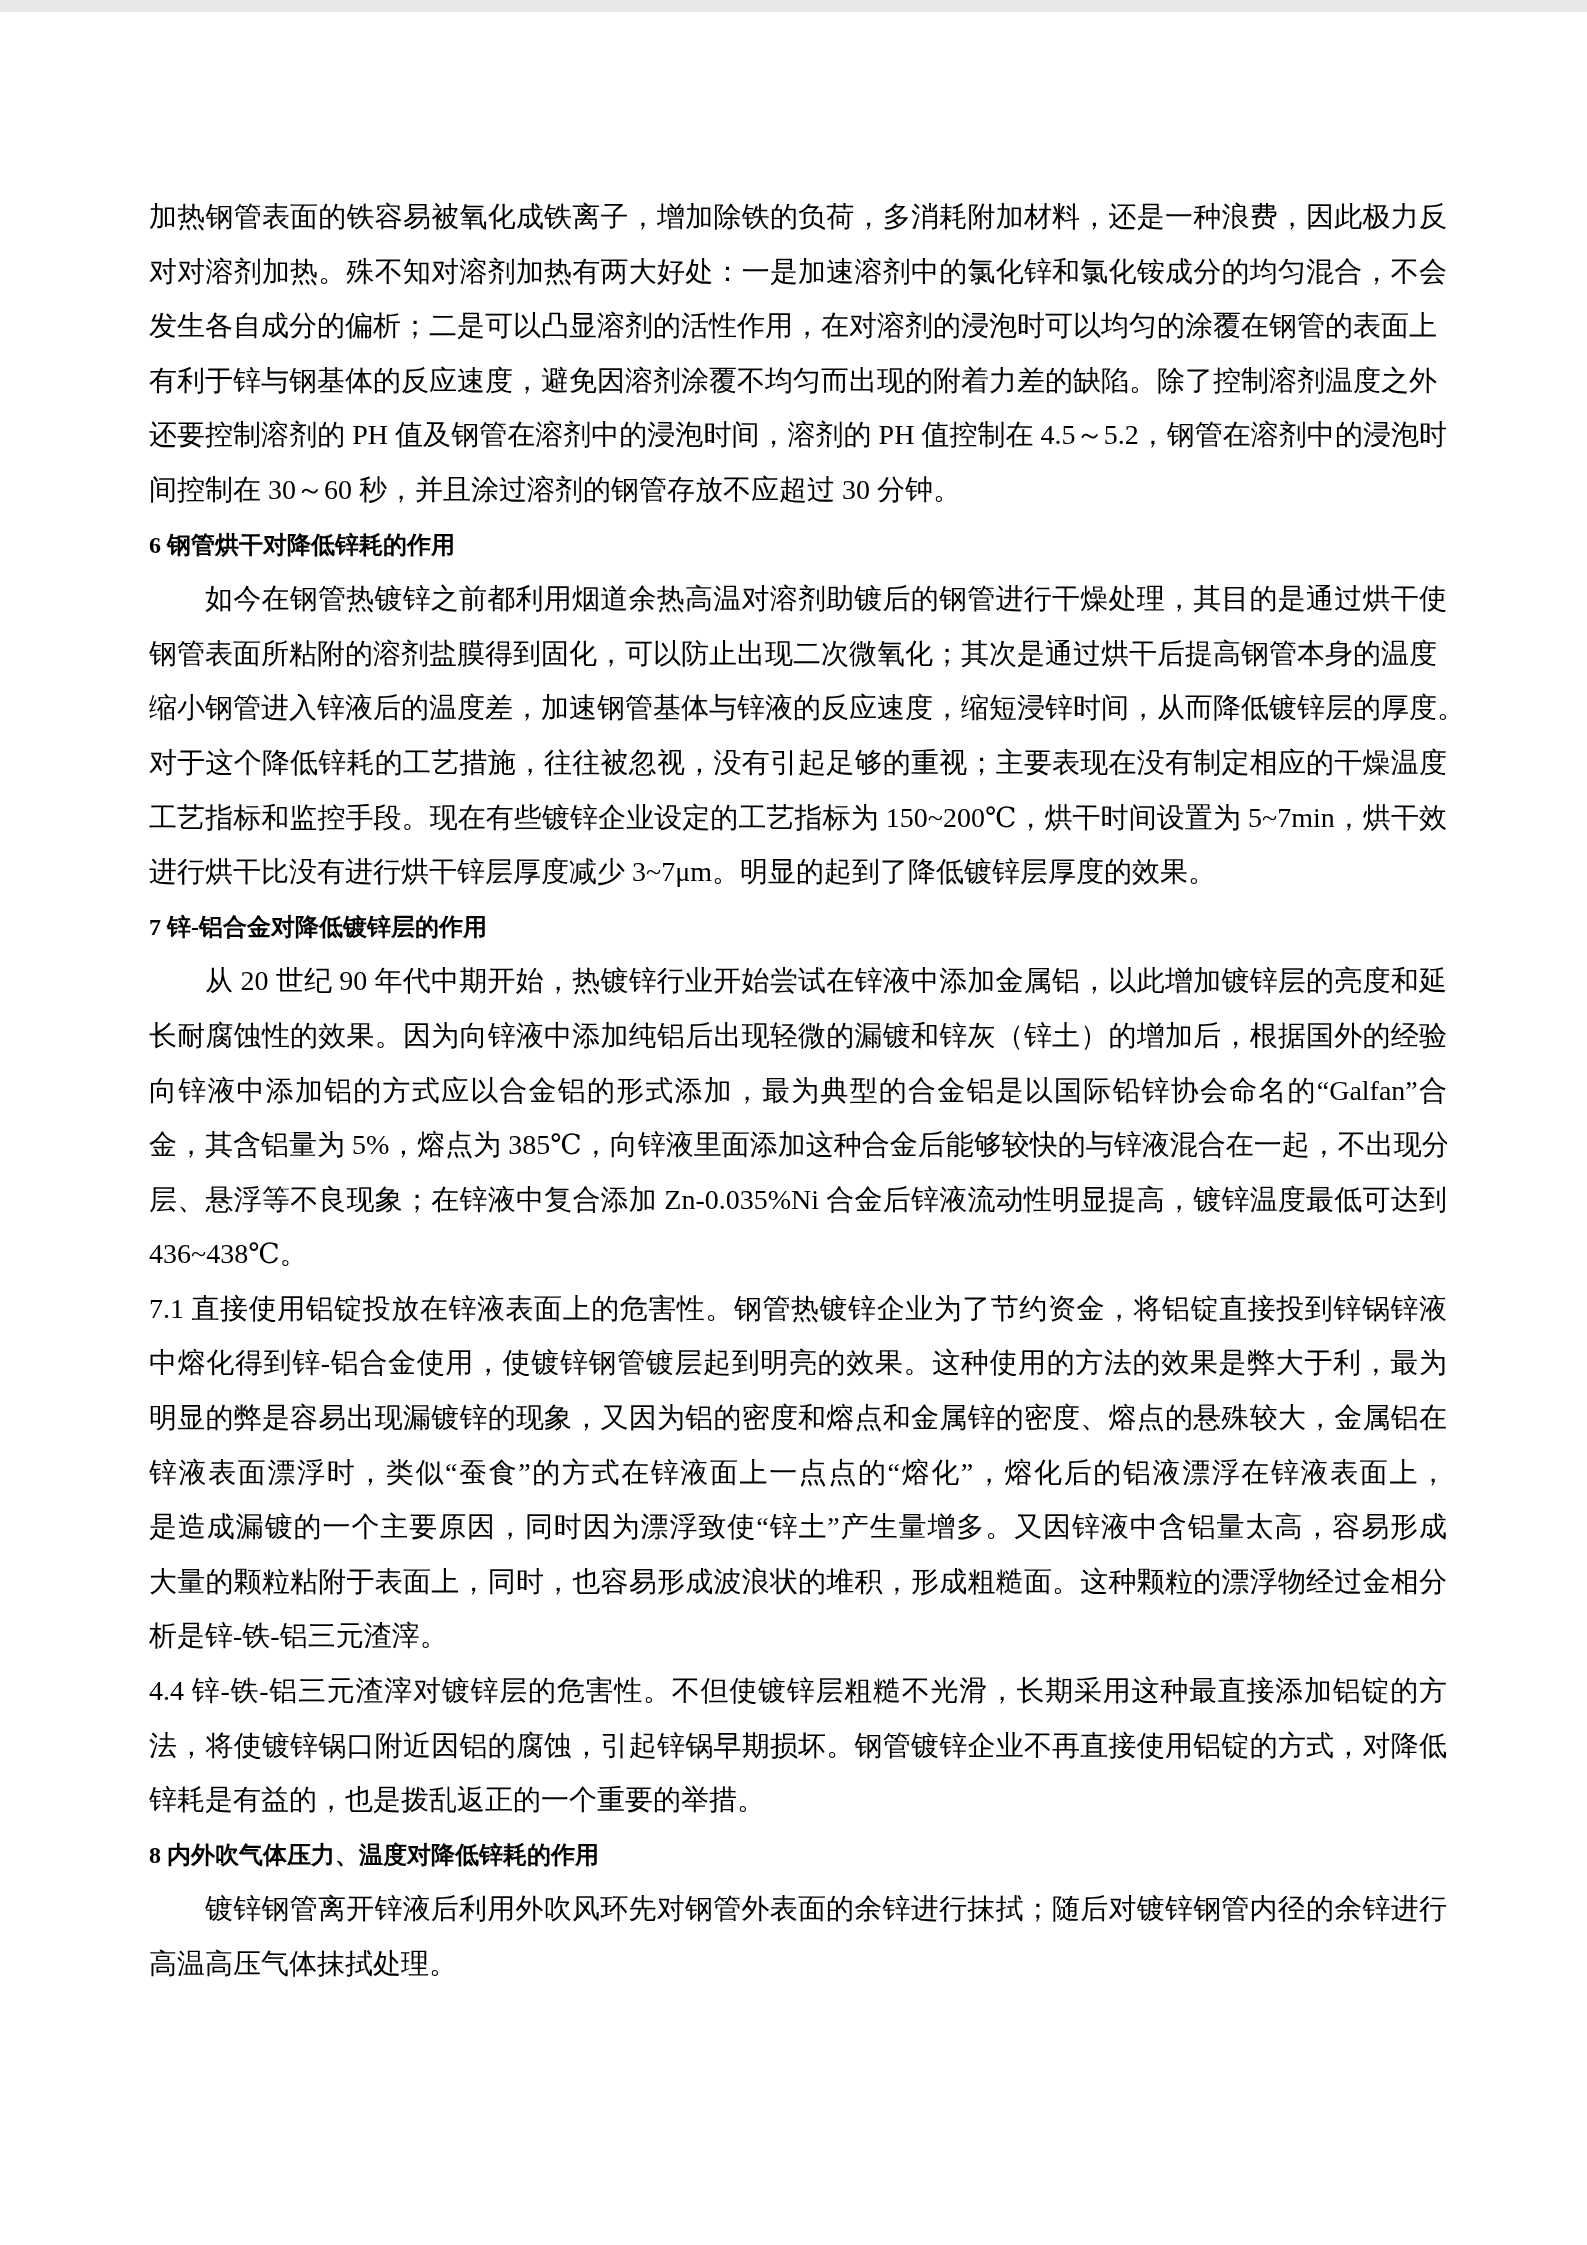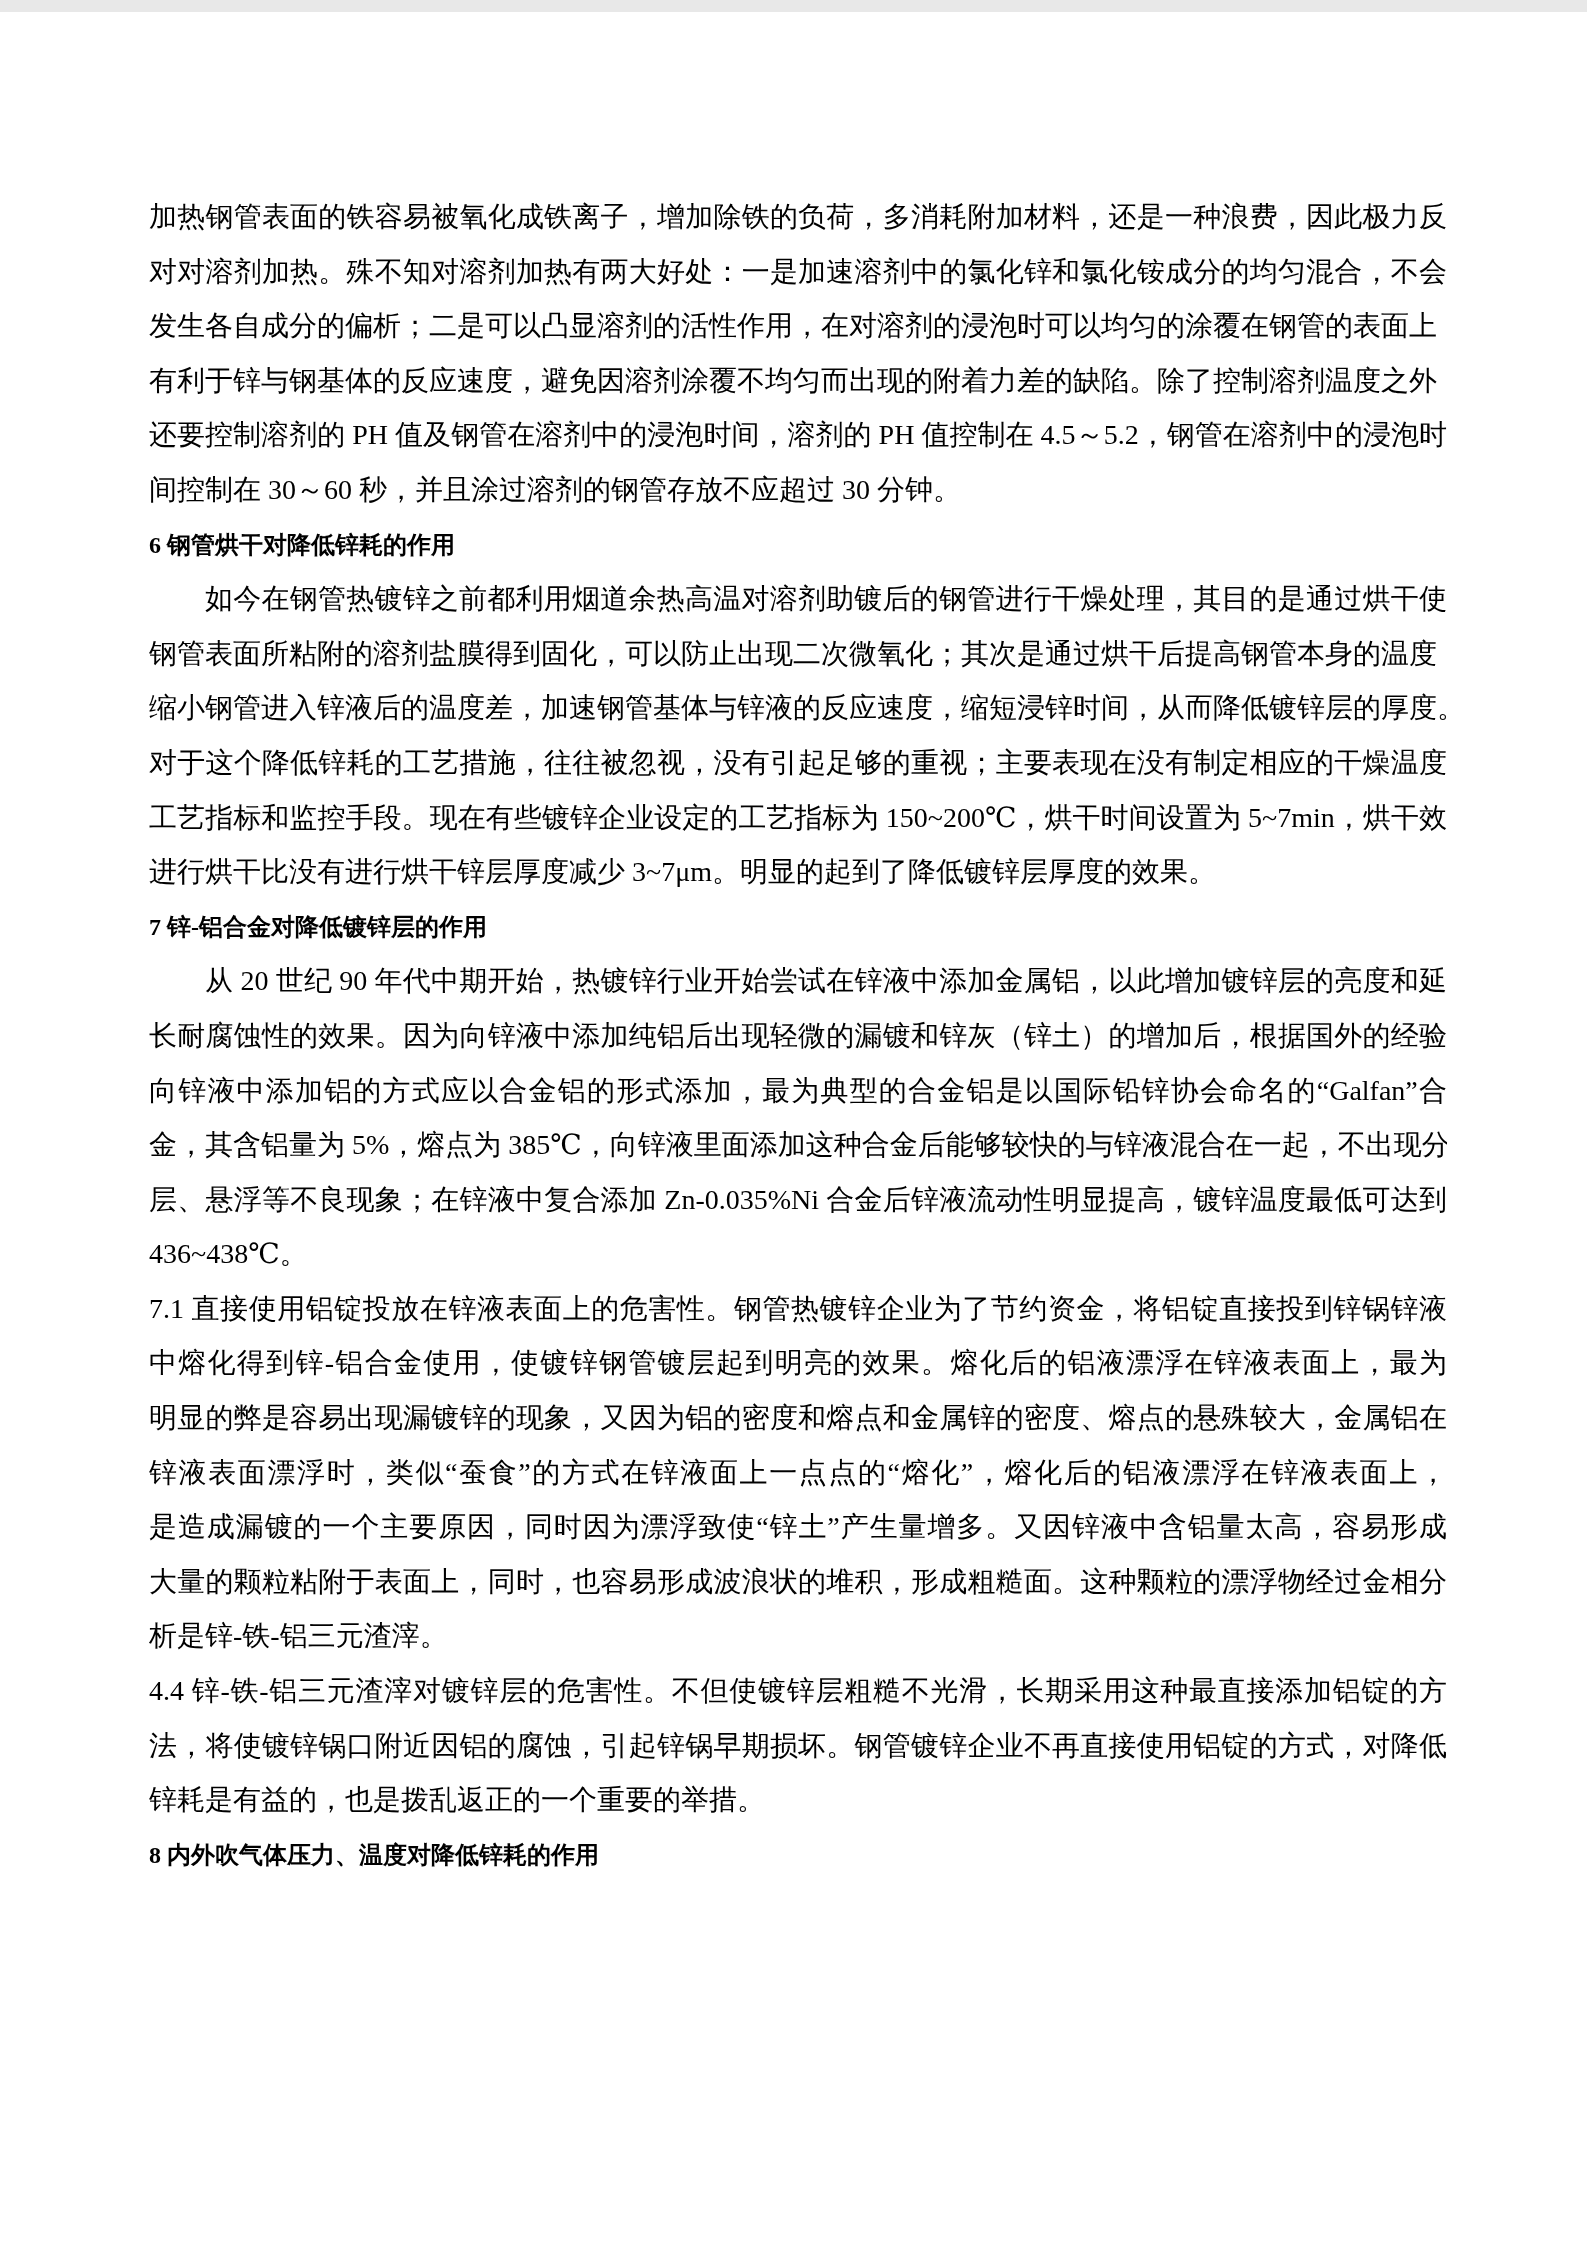--- a/index.html
+++ b/index.html
@@ -82,31 +82,35 @@
       <div class="line line--indent">从 20 世纪 90 年代中期开始，热镀锌行业开始尝试在锌液中添加金属铝，以此增加镀锌层的亮度和延</div>
       <div class="line">长耐腐蚀性的效果。因为向锌液中添加纯铝后出现轻微的漏镀和锌灰（锌土）的增加后，根据国外的经验</div>
       <div class="line">向锌液中添加铝的方式应以合金铝的形式添加，最为典型的合金铝是以国际铅锌协会命名的“Galfan”合</div>
       <div class="line">金，其含铝量为 5%，熔点为 385℃，向锌液里面添加这种合金后能够较快的与锌液混合在一起，不出现分</div>
       <div class="line">层、悬浮等不良现象；在锌液中复合添加 Zn-0.035%Ni 合金后锌液流动性明显提高，镀锌温度最低可达到</div>
       <div class="line line--end">436~438℃。</div>
     </div>
 
     <div class="para">
       <div class="line">7.1 直接使用铝锭投放在锌液表面上的危害性。钢管热镀锌企业为了节约资金，将铝锭直接投到锌锅锌液</div>
-      <div class="line">中熔化得到锌-铝合金使用，使镀锌钢管镀层起到明亮的效果。熔化后的铝液漂浮在锌液表面上，最为</div>
+      <div class="line">中熔化得到锌-铝合金使用，使镀锌钢管镀层起到明亮的效果。这种使用的方法的效果是弊大于利，最为</div>
       <div class="line">明显的弊是容易出现漏镀锌的现象，又因为铝的密度和熔点和金属锌的密度、熔点的悬殊较大，金属铝在</div>
       <div class="line">锌液表面漂浮时，类似“蚕食”的方式在锌液面上一点点的“熔化”，熔化后的铝液漂浮在锌液表面上，</div>
       <div class="line">是造成漏镀的一个主要原因，同时因为漂浮致使“锌土”产生量增多。又因锌液中含铝量太高，容易形成</div>
       <div class="line">大量的颗粒粘附于表面上，同时，也容易形成波浪状的堆积，形成粗糙面。这种颗粒的漂浮物经过金相分</div>
       <div class="line line--end">析是锌-铁-铝三元渣滓。</div>
     </div>
 
     <div class="para">
       <div class="line">4.4 锌-铁-铝三元渣滓对镀锌层的危害性。不但使镀锌层粗糙不光滑，长期采用这种最直接添加铝锭的方</div>
       <div class="line">法，将使镀锌锅口附近因铝的腐蚀，引起锌锅早期损坏。钢管镀锌企业不再直接使用铝锭的方式，对降低</div>
       <div class="line line--end">锌耗是有益的，也是拨乱返正的一个重要的举措。</div>
     </div>
 
     <h2 class="heading">8 内外吹气体压力、温度对降低锌耗的作用</h2>
 
+    <div class="para">
+      <div class="line line--indent">镀锌钢管离开锌液后利用外吹风环先对钢管外表面的余锌进行抹拭；随后对镀锌钢管内径的余锌进行</div>
+      <div class="line line--end">高温高压气体抹拭处理。</div>
+    </div>
 
   </div>
 </div>
 
 </body></html>

